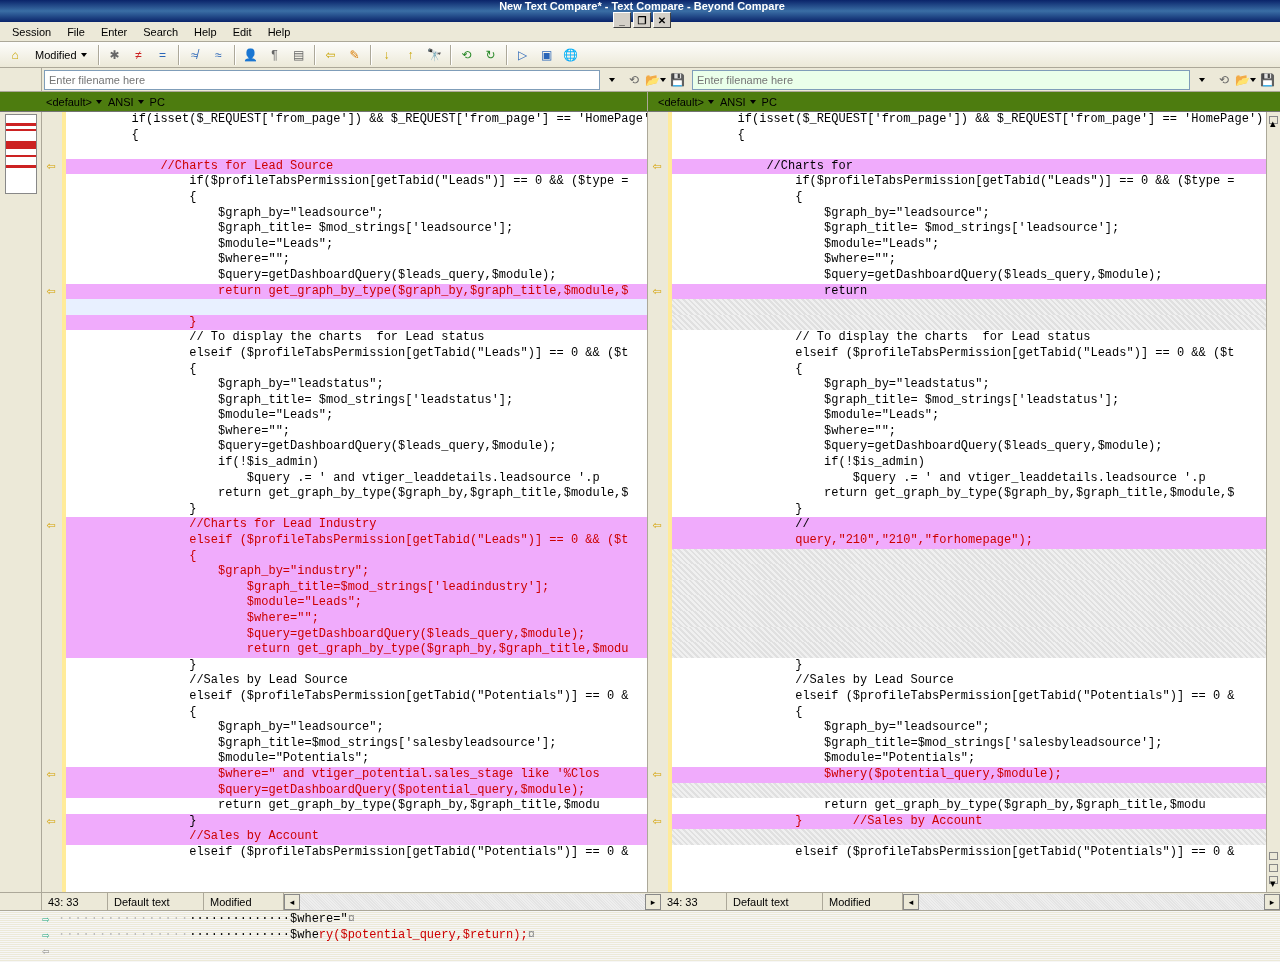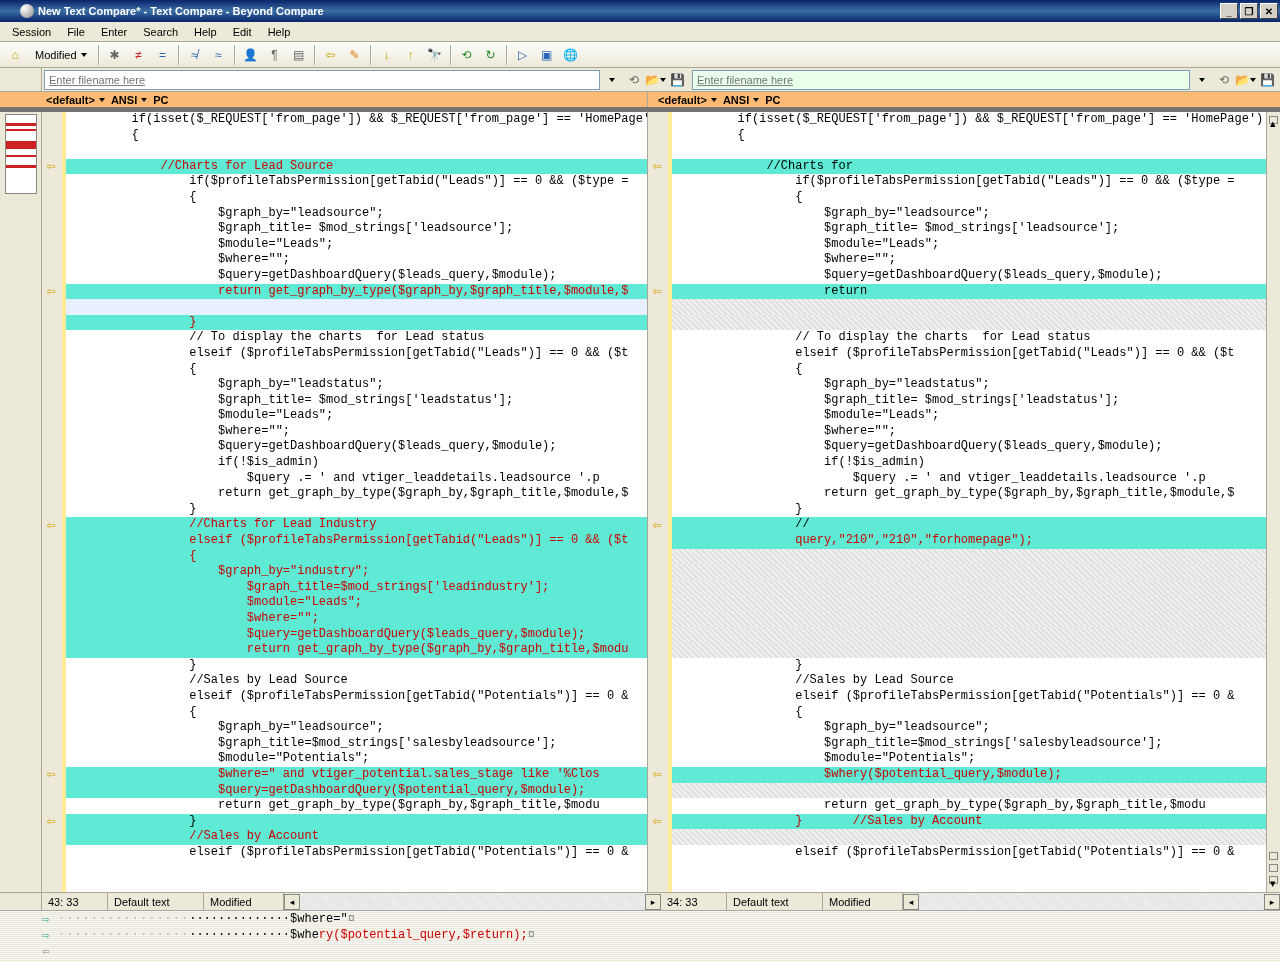--- a/index.html
+++ b/index.html
@@ -1,19 +1,19 @@
 <!DOCTYPE html>
 <html><head>
 <meta charset="utf-8">
 <style>
 * { margin: 0; padding: 0; box-sizing: border-box; }
 body { font-family: "Tahoma", sans-serif; font-size: 11px; background: #ece9d8; overflow: hidden; width: 1280px; height: 962px; position: relative; }
 
 
-.titlebar { height: 22px; background: linear-gradient(to bottom, #0a246a 0%, #3a6ea5 50%, #0a246a 100%); display: flex; align-items: center; color: white; font-weight: bold; padding-left: 20px; }
+.titlebar { height: 22px; background: linear-gradient(to bottom, #0a246a 0%, #3a6ea5 50%, #0a246a 100%); display: flex; align-items: center; color: white; font-weight: bold; padding-left: 4px; flex-direction: column; }
 .titlebar .icon { width: 14px; height: 14px; background: radial-gradient(circle at 30% 30%, #fff, #888); border-radius: 50%; margin-right: 4px; }
 .titlebar .title { flex: 1; }
 .titlebar .wbtns { display: flex; margin-right: 2px; }
 .titlebar .wbtn { width: 18px; height: 16px; background: #d4d0c8; border: 1px solid #fff; border-right-color: #404040; border-bottom-color: #404040; margin-left: 2px; display: flex; align-items: center; justify-content: center; color: black; font-weight: bold; font-size: 10px; cursor: pointer; }
 
 
 .menubar { height: 20px; background: #ece9d8; display: flex; align-items: center; padding: 0 4px; border-bottom: 1px solid #aca899; }
 .menubar .mi { padding: 2px 8px; cursor: pointer; }
 
 
@@ -21,46 +21,46 @@
 .tbtn { width: 22px; height: 22px; display: flex; align-items: center; justify-content: center; border: 1px solid transparent; cursor: pointer; }
 .tsep { width: 2px; height: 20px; border-left: 1px solid #aca899; border-right: 1px solid #fff; margin: 0 2px; }
 .tdd { display: flex; align-items: center; height: 22px; padding: 0 6px; border: 1px solid transparent; cursor: pointer; gap: 4px; }
 .caret { width: 0; height: 0; border-left: 3px solid transparent; border-right: 3px solid transparent; border-top: 4px solid #000; display: inline-block; }
 
 
 .pathbar { height: 24px; display: flex; background: #ece9d8; border-bottom: 1px solid #aca899; }
 .pathcell { display: flex; align-items: center; padding: 2px; gap: 2px; }
 .pathcell.left { width: 648px; }
 .pathcell.right { flex: 1; }
-.pathinput { flex: 1; height: 20px; border: 1px solid #7f9db9; padding: 0 4px; color: #808080; font-size: 11px; text-decoration: underline; }
+.pathinput { flex: 1; height: 20px; border: 1px solid #7f9db9; padding: 0 4px; color: #808080; font-size: 11px; }
 .pathinput.green { background: #eaffea; }
 .pbtn { width: 20px; height: 20px; display: flex; align-items: center; justify-content: center; cursor: pointer; border: 1px solid transparent; }
 
 
-.fmtbar { height: 20px; display: flex; background: #fdba74; border-bottom: 5px solid #737373; font-weight: bold; }
+.fmtbar { height: 20px; display: flex; background: #4d7c0f; border-bottom: 1px solid #737373; }
 .fmtcell { display: flex; align-items: center; padding: 0 4px; gap: 6px; font-size: 11px; }
 .fmtcell.left { width: 648px; padding-left: 46px; border-right: 1px solid #aca899; }
 .fmtcell.right { flex: 1; padding-left: 10px; }
 .fmtdd { display: inline-flex; align-items: center; gap: 4px; cursor: pointer; }
 
 
 .compare { display: flex; height: 780px; }
 .thumbcol { width: 42px; background: #ece9d8; border-right: 1px solid #aca899; display: flex; flex-direction: column; align-items: center; padding: 2px 4px; }
 .thumb { width: 32px; height: 80px; background: white; border: 1px solid #888; margin-bottom: 4px; position: relative; overflow: hidden; }
 .thumb .tl { position: absolute; left: 0; right: 0; height: 1px; }
 
 .pane { display: flex; flex-direction: column; position: relative; }
 .pane.left { width: 606px; border-right: 1px solid #aca899; }
 .pane.right { flex: 1; }
 .pane-body { flex: 1; display: flex; overflow: hidden; background: white; }
 .gutter-line { width: 4px; background: #ffeb99; }
 .code { flex: 1; font-family: "Courier New", monospace; font-size: 12px; line-height: 15.6px; white-space: pre; overflow: hidden; }
 .line { height: 15.6px; padding-left: 8px; overflow: hidden; }
 .bg-same { background: white; }
-.bg-diff { background: #5eead4; }
+.bg-diff { background: #f0abfc; }
 .bg-gap { background: repeating-linear-gradient(45deg, #f0f0f0, #f0f0f0 2px, #e0e0e0 2px, #e0e0e0 4px); }
 .bg-edit { background: #e8f0ff; }
 .txt-red { color: #cc0000; }
 .txt-blk { color: #000; }
 .arrow-marker { width: 18px; height: 15.6px; display: flex; align-items: center; justify-content: center; font-size: 11px; color: #d4a000; }
 .gutter-pane { width: 20px; background: #ece9d8; }
 .gutter-stack { display: flex; flex-direction: column; }
 
 
 .vmarks { width: 14px; background: #ece9d8; border-left: 1px solid #aca899; position: relative; }

